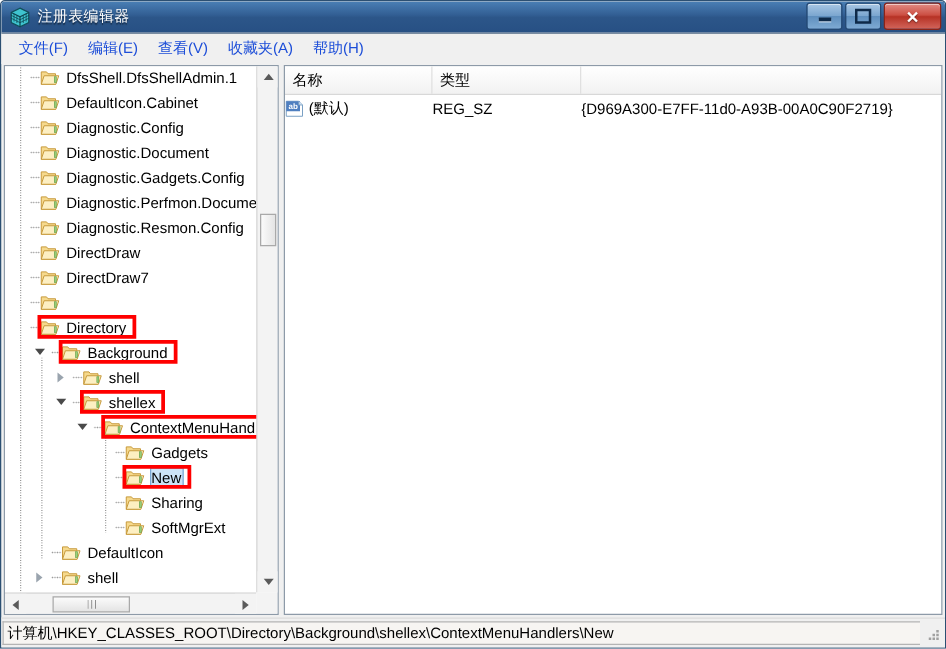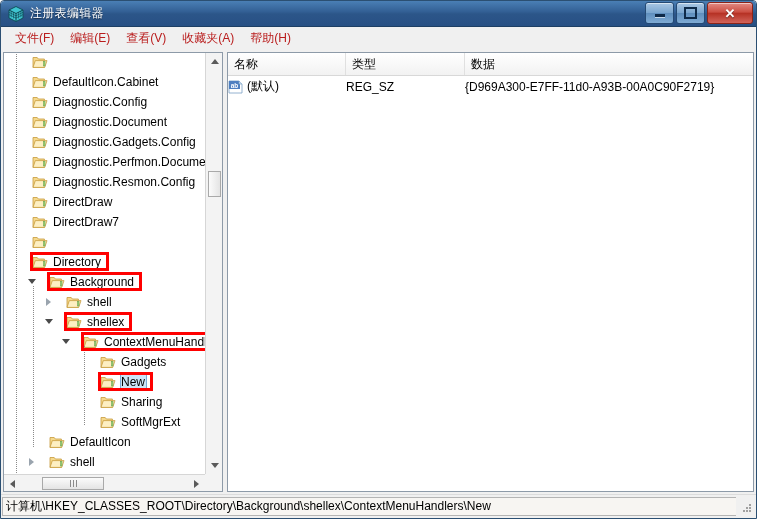--- a/index.html
+++ b/index.html
@@ -96,21 +96,21 @@
     height: 24px;
     background: #f0f0f0;
     display: flex;
     align-items: center;
     padding-left: 6px;
     box-sizing: border-box;
     border-bottom: 1px solid #f0f0f0;
   }
   .menuitem {
     font-size: 12px;
-    color: #b91c1c;
+    color: #1d4ed8;
     padding: 3px 8px 4px 8px;
     white-space: nowrap;
     cursor: default;
     text-align: center;
   }
 
   
   .content {
     position: absolute;
     left: 2px;
@@ -435,20 +435,21 @@
       <div class="tree-viewport">
         <div class="tree-inner" id="tree-inner">
             <div class="trow" style="padding-left: 4px;">
               <div class="twist"></div>
               <div class="dots"></div>
               <div class="ficon"><svg viewBox="0 0 16 14" width="16" height="14">
                   <path d="M1 2.5 L5.2 2.5 L6.4 4.0 L12.4 4.0 L12.4 12.4 L1 12.4 Z" fill="#f6d98c" stroke="#c79a3c" stroke-width=".8"></path>
                   <path d="M1 12.4 L3.3 5.6 L15 5.6 L12.7 12.4 Z" fill="#fdefc2" stroke="#c79a3c" stroke-width=".8"></path>
                   <rect x="11.5" y="6.4" width="1.5" height="4.6" fill="#9bd27a" stroke="#5d9a45" stroke-width=".5"></rect>
                 </svg></div>
+              <span class="tlabel">DfsShell.DfsShellAdmin.1</span>
             </div>
             <div class="trow" style="padding-left: 4px;">
               <div class="twist"></div>
               <div class="dots"></div>
               <div class="ficon"><svg viewBox="0 0 16 14" width="16" height="14">
                   <path d="M1 2.5 L5.2 2.5 L6.4 4.0 L12.4 4.0 L12.4 12.4 L1 12.4 Z" fill="#f6d98c" stroke="#c79a3c" stroke-width=".8"></path>
                   <path d="M1 12.4 L3.3 5.6 L15 5.6 L12.7 12.4 Z" fill="#fdefc2" stroke="#c79a3c" stroke-width=".8"></path>
                   <rect x="11.5" y="6.4" width="1.5" height="4.6" fill="#9bd27a" stroke="#5d9a45" stroke-width=".5"></rect>
                 </svg></div>
               <span class="tlabel">DefaultIcon.Cabinet</span>
@@ -680,21 +681,20 @@
       </div>
       <div class="sb-corner"></div>
     </div>
 
     <div class="splitter"></div>
 
     <div class="pane right-pane">
       <div class="lv-header">
         <div class="lv-col c1">名称</div>
         <div class="lv-col c2">类型</div>
-        <div class="lv-col c3">数据</div>
       </div>
       <div id="lv-body">
           <div class="lv-row">
             <div class="lv-cell c1">
               <div class="abicon"><svg viewBox="0 0 15 14" width="15" height="14">
                   <path d="M1 1 L11 1 L14 4 L14 13 L1 13 Z" fill="#ffffff" stroke="#7aa0c4" stroke-width=".8"></path>
                   <rect x="1" y="1" width="11" height="8" fill="#4f7fc0"></rect>
                   <text x="6.5" y="7.6" font-size="6.4" fill="#ffffff" text-anchor="middle" font-family="Liberation Sans, sans-serif" font-weight="bold">ab</text>
                   <path d="M11 1 L11 4 L14 4" fill="#cfe0f2" stroke="#7aa0c4" stroke-width=".7"></path>
                 </svg></div>

